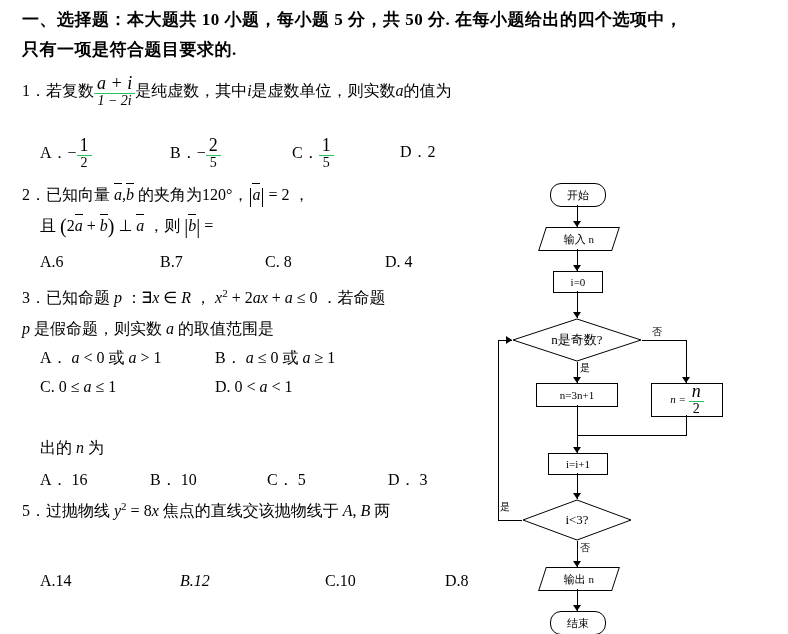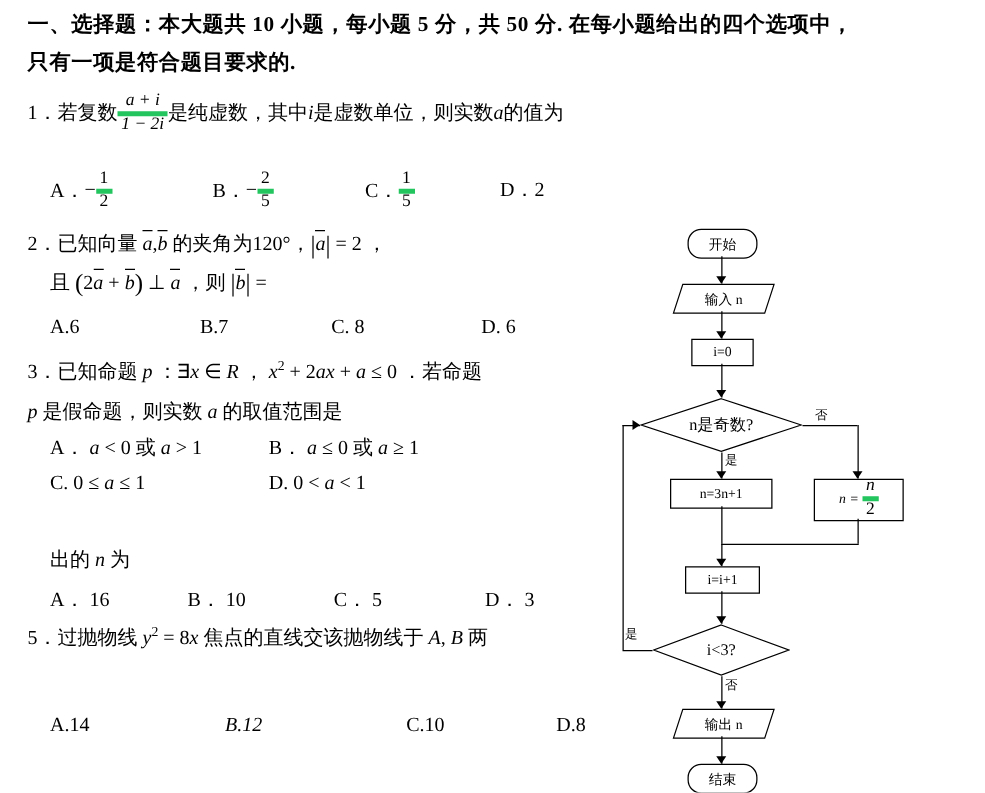--- a/index.html
+++ b/index.html
@@ -13,21 +13,21 @@
   }
   .page{position:relative;width:788px;height:472px;}
 
   .txt{position:absolute;white-space:nowrap;}
   .hdr{font-size:17px;font-weight:bold;letter-spacing:0.5px;}
   .q{font-size:16px;}
   .opt{font-size:16px;}
 
   
   .frac{display:inline-block;vertical-align:middle;text-align:center;line-height:1.05;position:relative;top:-1px;}
-  .frac .num{display:block;padding:0 3px;border-bottom:4px solid #22c55e;font-size:14px;}
+  .frac .num{display:block;padding:0 3px;border-bottom:1px solid #22c55e;font-size:18px;}
   .frac .den{display:block;padding:0 3px;font-size:14px;}
   .it{font-style:italic;}
   .sup{font-size:11px;vertical-align:super;}
   .vec{position:relative;display:inline-block;}
   .vec::after{content:"";position:absolute;left:0;right:0;top:-3px;border-top:1px solid #000;}
   .big{font-size:20px;line-height:1;vertical-align:-2px;}
 
   
   .fc{position:absolute;left:480px;top:175px;width:300px;height:420px;}
   .node{position:absolute;background:#fff;border:1px solid #000;
@@ -74,21 +74,21 @@
 
   <div class="txt q" style="left:22px;top:185px;">
     <span>2．</span>已知向量 <span class="vec it">a</span>,<span class="vec it">b</span> 的夹角为120°，<span class="big">|</span><span class="vec it">a</span><span class="big">|</span> = 2 ，
   </div>
   <div class="txt q" style="left:40px;top:216px;">
     且 <span class="big">(</span>2<span class="vec it">a</span> + <span class="vec it">b</span><span class="big">)</span> ⊥ <span class="vec it">a</span> ，则 <span class="big">|</span><span class="vec it">b</span><span class="big">|</span> =
   </div>
   <div class="txt opt" style="left:40px;top:253px;">A.6</div>
   <div class="txt opt" style="left:160px;top:253px;">B.7</div>
   <div class="txt opt" style="left:265px;top:253px;">C. 8</div>
-  <div class="txt opt" style="left:385px;top:253px;">D. 6</div>
+  <div class="txt opt" style="left:385px;top:253px;">D. 4</div>
 
   <div class="txt q" style="left:22px;top:287px;">
     <span>3．</span>已知命题 <span class="it">p</span> ：∃<span class="it">x</span> ∈ <span class="it">R</span> ， <span class="it">x</span><span class="sup">2</span> + 2<span class="it">ax</span> + <span class="it">a</span> ≤ 0 ．若命题
   </div>
   <div class="txt q" style="left:22px;top:319px;">
     <span class="it">p</span> 是假命题，则实数 <span class="it">a</span> 的取值范围是
   </div>
   <div class="txt opt" style="left:40px;top:348px;">
     <span>A．</span> <span class="it">a</span> &lt; 0 或 <span class="it">a</span> &gt; 1
   </div>

